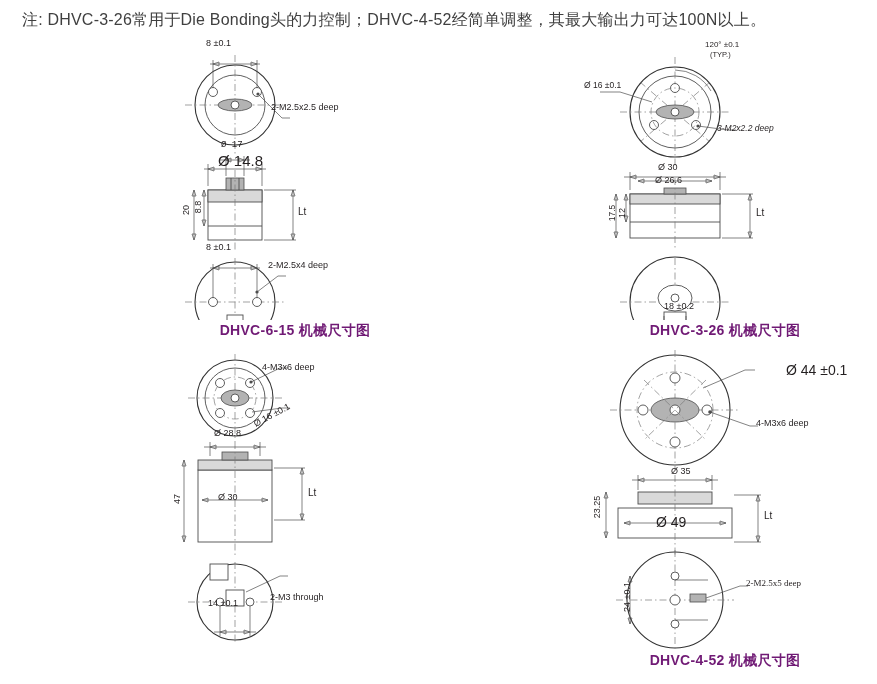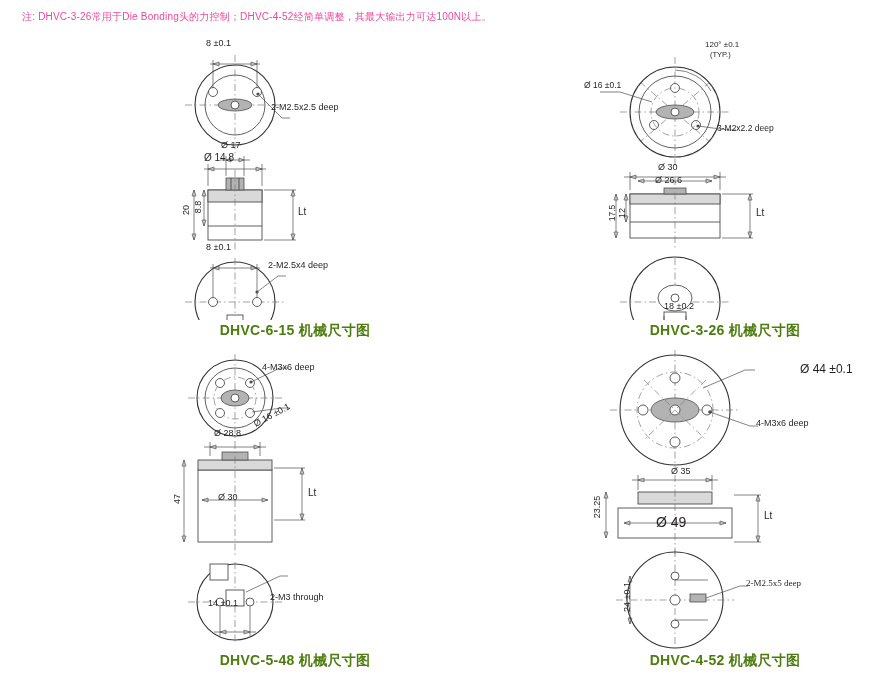--- a/index.html
+++ b/index.html
@@ -12,33 +12,33 @@
     height: 684px;
     font-family: "Liberation Sans", sans-serif;
     color: #231f20;
     position: relative;
     overflow: hidden;
   }
   #note {
     position: absolute;
     left: 22px;
     top: 10px;
-    font-size: 10px;
-    color: #ec4899;
+    font-size: 16px;
+    color: #404040;
     letter-spacing: 0.2px;
     white-space: nowrap;
   }
   .quad {
     position: absolute;
   }
   .caption {
     position: absolute;
     width: 100%;
     text-align: center;
-    color: #4d7c0f;
+    color: #701a75;
     font-weight: bold;
     font-size: 14px;
     letter-spacing: 0.3px;
   }
   .svgwrap { position: absolute; left: 0; top: 0; }
   svg { display: block; }
   .ln { stroke: #4d4d4d; stroke-width: 0.9; fill: none; }
   .ln2 { stroke: #333; stroke-width: 1.1; fill: none; }
   .ctr { stroke: #7a7a7a; stroke-width: 0.7; fill: none; stroke-dasharray: 7 3 1.5 3; }
   .dim { stroke: #4d4d4d; stroke-width: 0.7; fill: none; }
@@ -116,22 +116,22 @@
       <path class="dim" d="M83 238 l6 -2 v4 z" fill="#4d4d4d"></path>
       <path class="dim" d="M127 238 l-6 -2 v4 z" fill="#4d4d4d"></path>
       <line class="lead" x1="127" y1="262" x2="148" y2="246"></line>
       <line class="lead" x1="148" y1="246" x2="156" y2="246"></line>
       <circle cx="127" cy="262" r="1.6" fill="#4d4d4d"></circle>
     </svg>
   </div>
 
   <div style="position:absolute;left:76px;top:8px;font-size:9px;">8  ±0.1</div>
   <div style="position:absolute;left:141px;top:72px;font-size:9px;">2-M2.5x2.5 deep</div>
-  <div style="position:absolute;left:91px;top:110px;font-size:9px;">Ø  17</div>
-  <div style="position:absolute;left:74px;top:122px;font-size:10px;">Ø  14.8</div>
+  <div style="position:absolute;left:91px;top:110px;font-size:9px;font-family:Liberation Mono, monospace;">Ø  17</div>
+  <div style="position:absolute;left:88px;top:122px;font-size:15px;">Ø  14.8</div>
   <div style="position:absolute;left:51px;top:175px;font-size:9px;transform:rotate(-90deg);">20</div>
   <div style="position:absolute;left:62px;top:172px;font-size:9px;transform:rotate(-90deg);">8.8</div>
   <div style="position:absolute;left:168px;top:176px;font-size:10px;">Lt</div>
   <div style="position:absolute;left:76px;top:212px;font-size:9px;">8  ±0.1</div>
   <div style="position:absolute;left:138px;top:230px;font-size:9px;">2-M2.5x4 deep</div>
   <div class="caption" style="top:292px;">DHVC-6-15 机械尺寸图</div>
 </div>
 
 <div class="quad" style="left:560px; top:30px; width:330px; height:310px;">
   <div class="svgwrap">
@@ -190,21 +190,21 @@
       <circle class="fillw" cx="115" cy="268" r="4"></circle>
       <rect class="fillw" x="104" y="282" width="22" height="18"></rect>
       <line class="dim" x1="104" y1="286" x2="104" y2="304"></line>
       <line class="dim" x1="126" y1="286" x2="126" y2="304"></line>
       <line class="dim" x1="96" y1="300" x2="134" y2="300"></line>
     </svg>
   </div>
   <div style="position:absolute;left:145px;top:10px;font-size:8px;">120°  ±0.1</div>
   <div style="position:absolute;left:150px;top:20px;font-size:7.5px;">(TYP.)</div>
   <div style="position:absolute;left:24px;top:50px;font-size:8.5px;">Ø  16  ±0.1</div>
-  <div style="position:absolute;left:157px;top:93px;font-size:8.5px;">3-M2x2.2 deep</div>
+  <div style="position:absolute;left:157px;top:93px;font-size:8.5px;font-style:italic;">3-M2x2.2 deep</div>
   <div style="position:absolute;left:98px;top:132px;font-size:9px;">Ø  30</div>
   <div style="position:absolute;left:95px;top:145px;font-size:9px;">Ø  26.6</div>
   <div style="position:absolute;left:44px;top:178px;font-size:8.5px;transform:rotate(-90deg);">17.5</div>
   <div style="position:absolute;left:57px;top:178px;font-size:9px;transform:rotate(-90deg);">12</div>
   <div style="position:absolute;left:196px;top:177px;font-size:10px;">Lt</div>
   <div style="position:absolute;left:104px;top:271px;font-size:9px;">18  ±0.2</div>
   <div class="caption" style="top:292px;">DHVC-3-26 机械尺寸图</div>
 </div>
 
 <div class="quad" style="left:130px; top:350px; width:330px; height:320px;">
@@ -266,21 +266,20 @@
     </svg>
   </div>
   <div style="position:absolute;left:132px;top:12px;font-size:9px;">4-M3x6 deep</div>
   <div style="position:absolute;left:122px;top:60px;font-size:9px;transform:rotate(-28deg);">Ø  16  ±0.1</div>
   <div style="position:absolute;left:84px;top:78px;font-size:9px;">Ø  28.8</div>
   <div style="position:absolute;left:42px;top:144px;font-size:9px;transform:rotate(-90deg);">47</div>
   <div style="position:absolute;left:88px;top:142px;font-size:9px;">Ø  30</div>
   <div style="position:absolute;left:178px;top:137px;font-size:10px;">Lt</div>
   <div style="position:absolute;left:140px;top:218px;font-size:9px;margin-top:24px;">2-M3 through</div>
   <div style="position:absolute;left:78px;top:248px;font-size:9px;">14  ±0.1</div>
-  <div class="caption" style="top:302px;">DHVC-5-48 机械尺寸图</div>
 </div>
 
 <div class="quad" style="left:560px; top:350px; width:330px; height:320px;">
   <div class="svgwrap">
     <svg width="330" height="300" viewBox="0 0 330 300">
 
       <circle class="ln2" cx="115" cy="60" r="55"></circle>
       <line class="ctr" x1="50" y1="60" x2="180" y2="60"></line>
       <line class="ctr" x1="115" y1="0" x2="115" y2="120"></line>
       <circle class="ctr" cx="115" cy="60" r="38"></circle>
@@ -327,21 +326,21 @@
       <rect class="filld" x="130" y="244" width="16" height="8"></rect>
       <line class="dim" x1="115" y1="230" x2="148" y2="230"></line>
       <line class="dim" x1="115" y1="270" x2="148" y2="270"></line>
       <line class="dim" x1="70" y1="226" x2="70" y2="274"></line>
       <path class="dim" d="M70 226 l-2 6 h4 z" fill="#4d4d4d"></path>
       <path class="dim" d="M70 274 l-2 -6 h4 z" fill="#4d4d4d"></path>
       <line class="lead" x1="146" y1="248" x2="180" y2="236"></line>
       <line class="lead" x1="180" y1="236" x2="188" y2="236"></line>
     </svg>
   </div>
-  <div style="position:absolute;left:200px;top:12px;font-size:12px;padding-left:40px;">Ø  44  ±0.1</div>
+  <div style="position:absolute;left:186px;top:12px;font-size:14px;padding-left:40px;">Ø  44  ±0.1</div>
   <div style="position:absolute;left:196px;top:68px;font-size:9px;">4-M3x6 deep</div>
   <div style="position:absolute;left:98px;top:116px;font-size:9px;margin-left:13px;">Ø  35</div>
   <div style="position:absolute;left:26px;top:152px;font-size:9px;transform:rotate(-90deg);">23.25</div>
   <div style="position:absolute;left:96px;top:164px;font-size:14px;">Ø  49</div>
   <div style="position:absolute;left:204px;top:160px;font-size:10px;">Lt</div>
   <div style="position:absolute;left:186px;top:228px;font-size:9px;font-family:Liberation Serif, serif;">2-M2.5x5 deep</div>
   <div style="position:absolute;left:52px;top:242px;font-size:9px;transform:rotate(-90deg);">24  ±0.1</div>
   <div class="caption" style="top:302px;">DHVC-4-52 机械尺寸图</div>
 </div>
 

